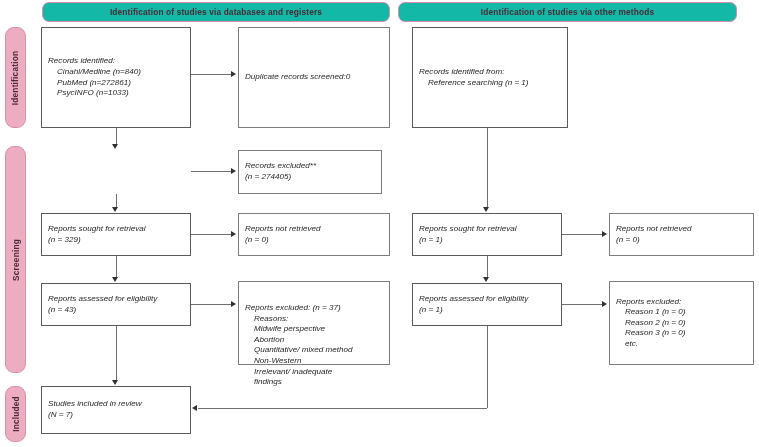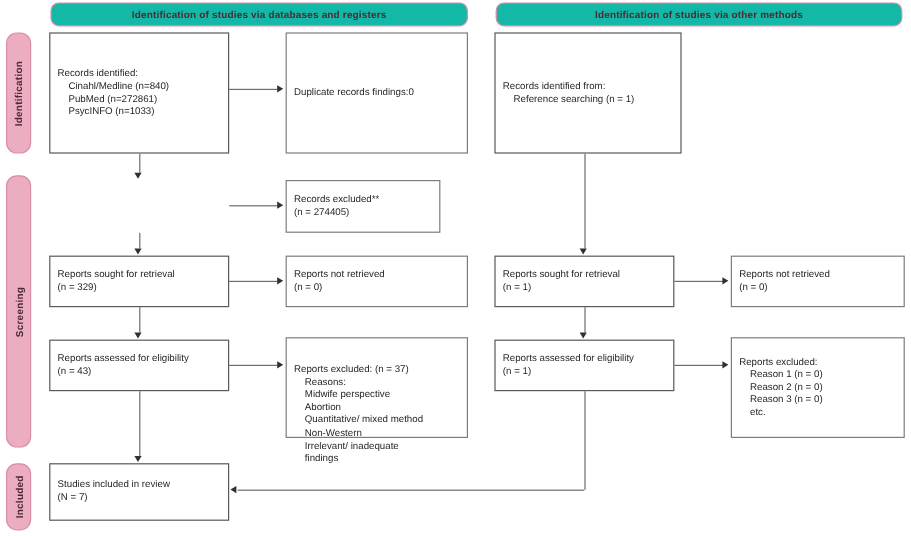--- a/index.html
+++ b/index.html
@@ -63,20 +63,21 @@
     padding: 0 6px;
   }
   .fbox.light {
     border-color: #7d7d80;
   }
   .fbox .txt {
     font-size: 8.1px;
     line-height: 10.6px;
     color: #231f20;
     white-space: pre-wrap;
+    font-style: italic;
   }
   .fbox.topalign {
     align-items: flex-start;
     padding-top: 21px;
   }
   
   .vline, .hline {
     position: absolute;
     background: #6e6e70;
   }
@@ -103,53 +104,53 @@
   }
 </style>
 </head>
 <body>
 
 <div id="prisma-canvas">
 
   <div class="banner" style="left:42px; top:2px; width:348px; height:20px;">
     <span>Identification of studies via databases and registers</span>
   </div>
-  <div class="banner" style="left:413px; top:2px; width:339px; height:20px;">
+  <div class="banner" style="left:398px; top:2px; width:339px; height:20px;">
     <span>Identification of studies via other methods</span>
   </div>
 
   <div class="stage" style="left:5px; top:27px; width:21px; height:101px;">
     <span>Identification</span>
   </div>
   <div class="stage" style="left:5px; top:146px; width:21px; height:227px;">
     <span>Screening</span>
   </div>
   <div class="stage" style="left:5px; top:386px; width:21px; height:56px;">
     <span>Included</span>
   </div>
 
   <div class="fbox" style="left:41px; top:27px; width:150px; height:101px;">
     <div class="txt">Records identified:
     Cinahl/Medline (n=840)
     PubMed (n=272861)
     PsycINFO (n=1033)</div>
   </div>
   <div class="fbox light" style="left:238px; top:27px; width:152px; height:101px;">
-    <div class="txt">Duplicate records findings:0</div>
+    <div class="txt">Duplicate records screened:0</div>
   </div>
 
   <div class="hline" style="left:191px; top:74px; width:41px;"></div>
   <div class="arrow-r" style="left:231px; top:70.8px;"></div>
 
   <div class="fbox" style="left:412px; top:27px; width:156px; height:101px;">
     <div class="txt">Records identified from:
     Reference searching (n = 1)</div>
   </div>
 
-  <div class="fbox light" style="left:238px; top:150px; width:129px; height:44px;">
+  <div class="fbox light" style="left:238px; top:150px; width:144px; height:44px;">
     <div class="txt">Records excluded**
 (n = 274405)</div>
   </div>
 
   <div class="vline" style="left:115.5px; top:128px; height:16px;"></div>
   <div class="arrow-d" style="left:112.4px; top:144px;"></div>
 
   <div class="hline" style="left:191px; top:171px; width:41px;"></div>
   <div class="arrow-r" style="left:231px; top:167.8px;"></div>
 

